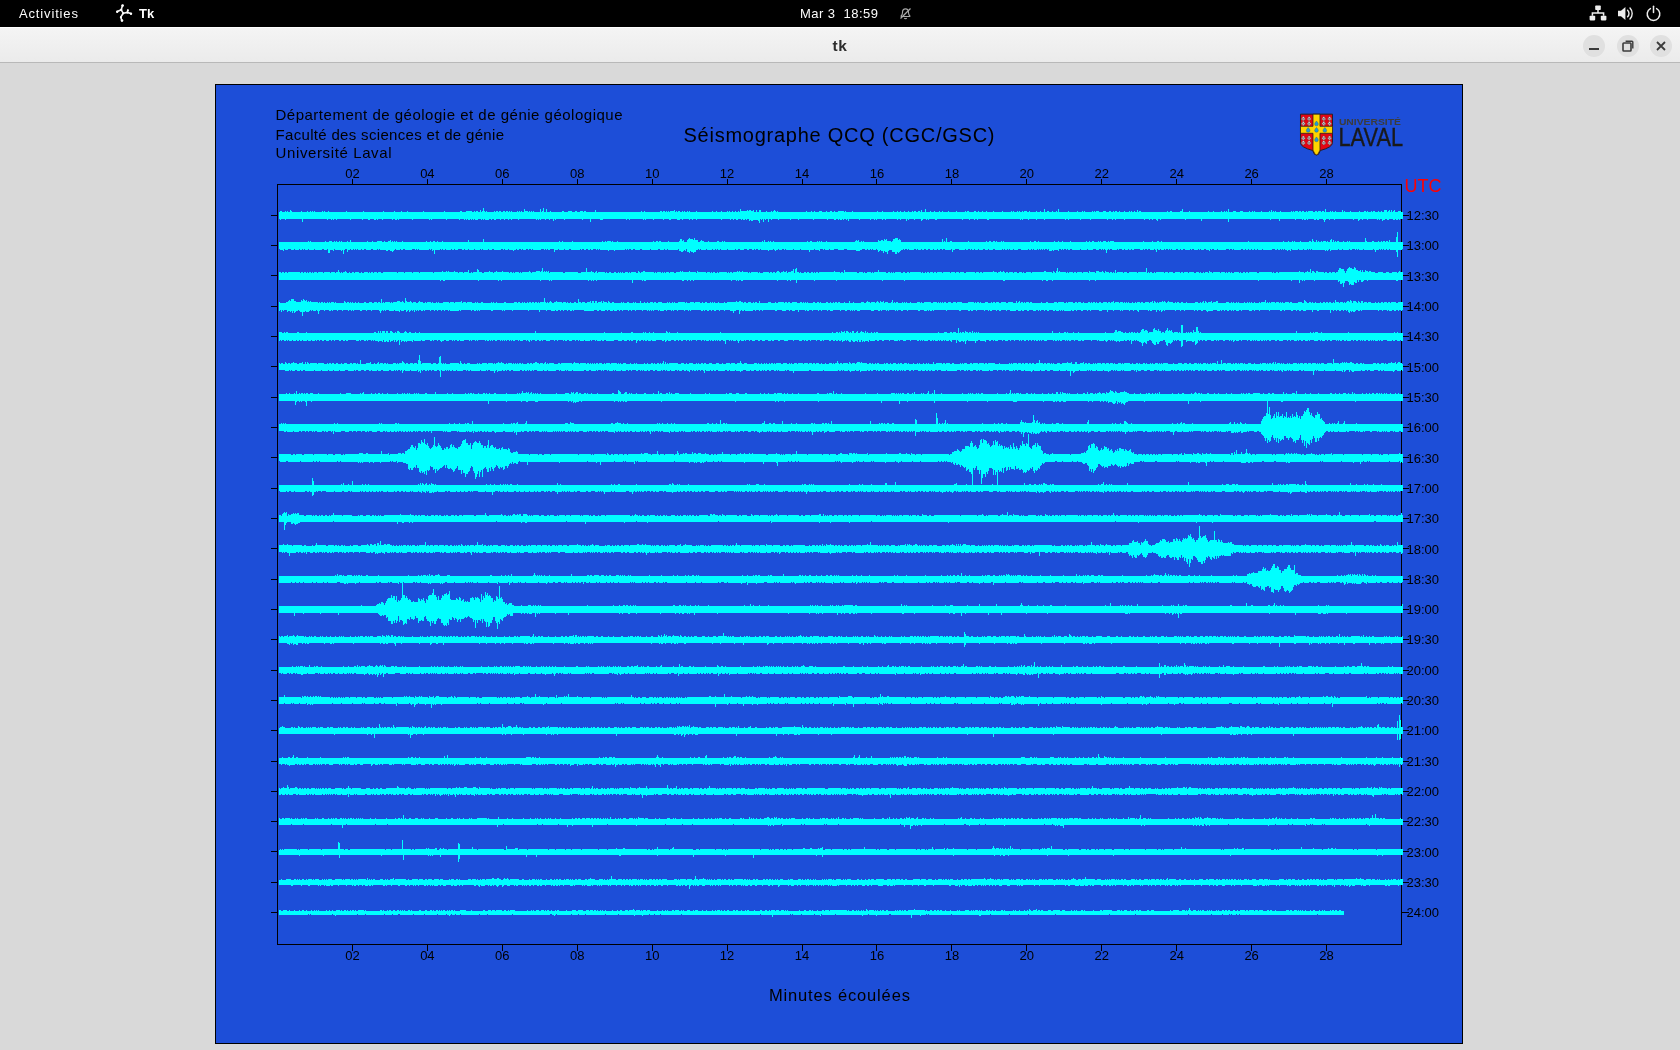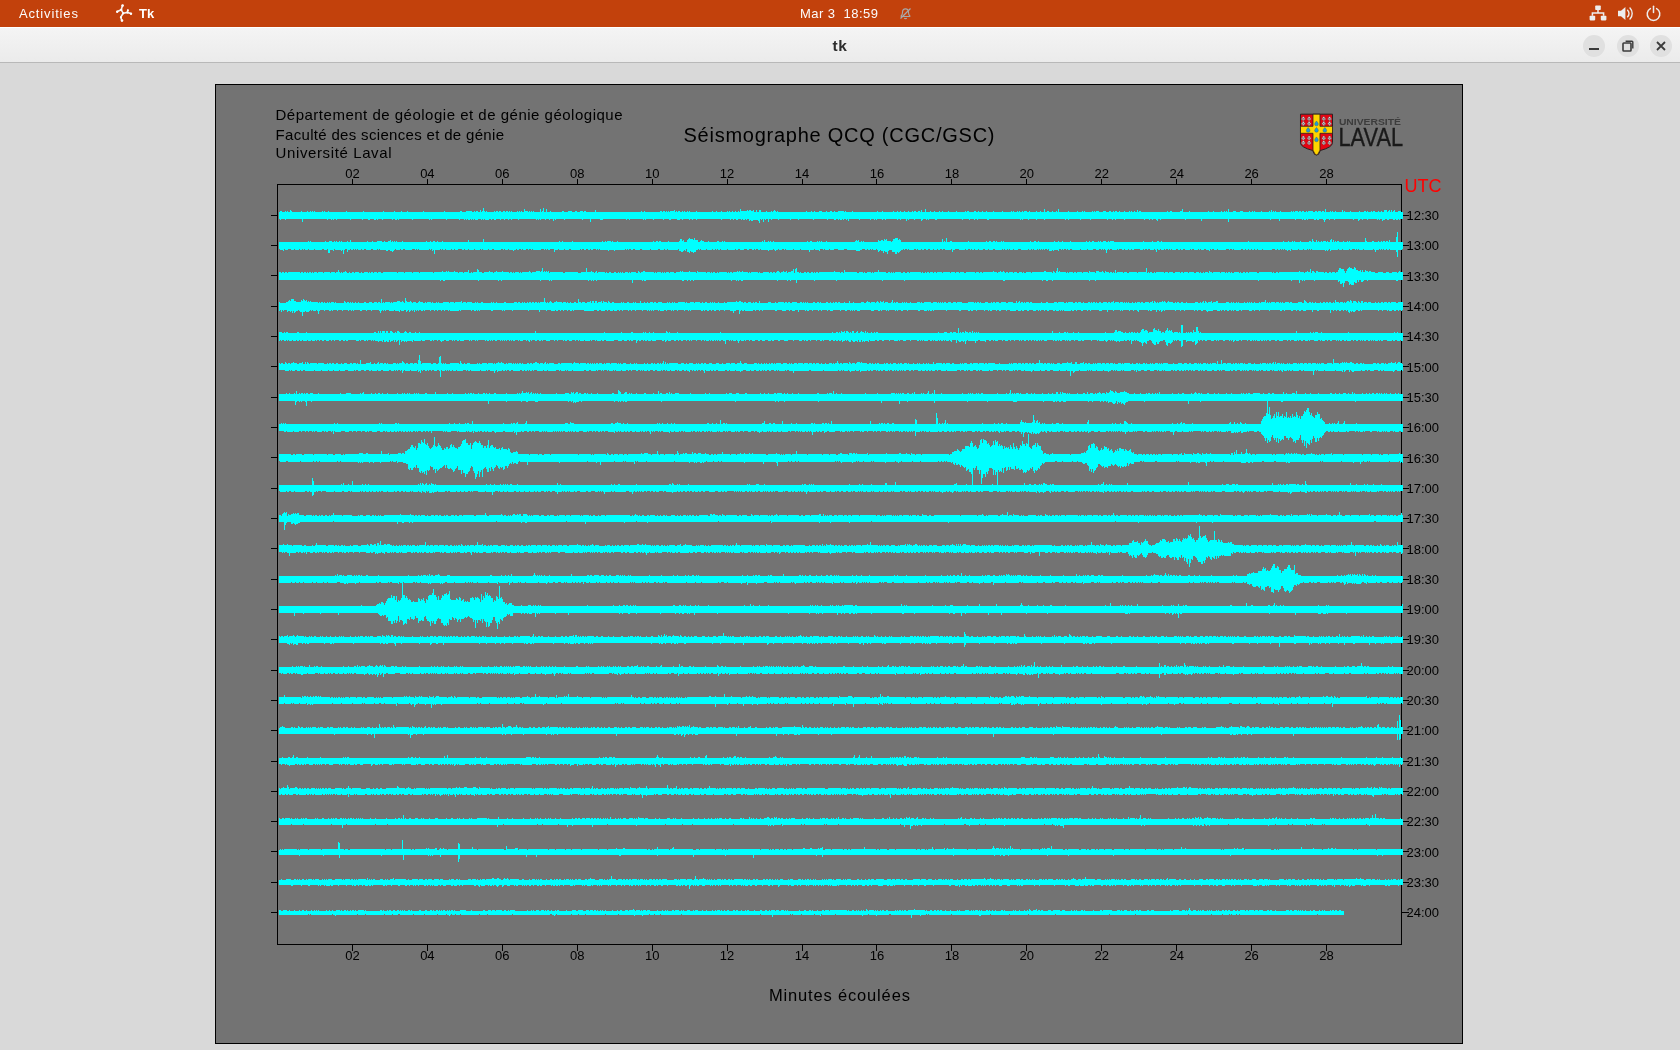--- a/index.html
+++ b/index.html
@@ -1,23 +1,23 @@
 <!DOCTYPE html>
 <html><head><meta charset="utf-8">
 <style>
 html,body{margin:0;padding:0;width:1680px;height:1050px;overflow:hidden;background:#d9d9d9;font-family:"Liberation Sans",sans-serif;}
-#topbar{position:absolute;left:0;top:0;width:1680px;height:43px;background:#c2410c;color:#f4f4f4;}
+#topbar{position:absolute;left:0;top:0;width:1680px;height:43px;background:#000000;color:#f4f4f4;}
 #topbar .act{position:absolute;left:19px;top:6px;font-size:13px;letter-spacing:0.85px;color:#fcfcfc;}
 #topbar .tkl{position:absolute;left:139px;top:6px;font-size:13px;font-weight:bold;color:#fff;}
 #topbar .clock{position:absolute;left:800px;top:6px;font-size:13px;letter-spacing:0.45px;font-weight:normal;color:#fcfcfc;}
 #headerbar{position:absolute;left:0;top:27px;width:1680px;height:36px;background:linear-gradient(#f4f4f4,#ebebeb);border-top:1px solid #ffffff;border-bottom:1px solid #b8b8b8;box-sizing:border-box;}
 #headerbar .title{position:absolute;left:0;width:1680px;top:9px;text-align:center;font-size:15.5px;letter-spacing:0.7px;font-weight:bold;color:#2d2d2d;}
 .wbtn{position:absolute;top:35px;width:22px;height:22px;border-radius:11px;background:#e0e0e0;}
 #content{position:absolute;left:0;top:63px;width:1680px;height:987px;background:#d9d9d9;}
-#panel{position:absolute;left:215px;top:84px;width:1248px;height:960px;background:#737373;border:1px solid #000;box-sizing:border-box;text-decoration:underline;}
+#panel{position:absolute;left:215px;top:84px;width:1248px;height:960px;background:#1d4ed8;border:1px solid #000;box-sizing:border-box;text-decoration:underline;}
 svg text{font-family:"Liberation Sans",sans-serif;}
 </style></head>
 <body>
 <div id="topbar">
   <span class="act">Activities</span>
   <svg style="position:absolute;left:115px;top:3px" width="20" height="20" viewBox="0 0 20 20">
     <g stroke="#f2f2f2" stroke-width="1.6" fill="none" stroke-linecap="round">
       <path d="M7.5 2.5 L6.2 6.8 L2.2 8.6"></path>
       <path d="M6.2 6.8 L8.2 10.2 L5.8 14.2 L6.8 17.5"></path>
       <path d="M8.2 10.2 L12.4 9.4 L15.8 10.6"></path>

